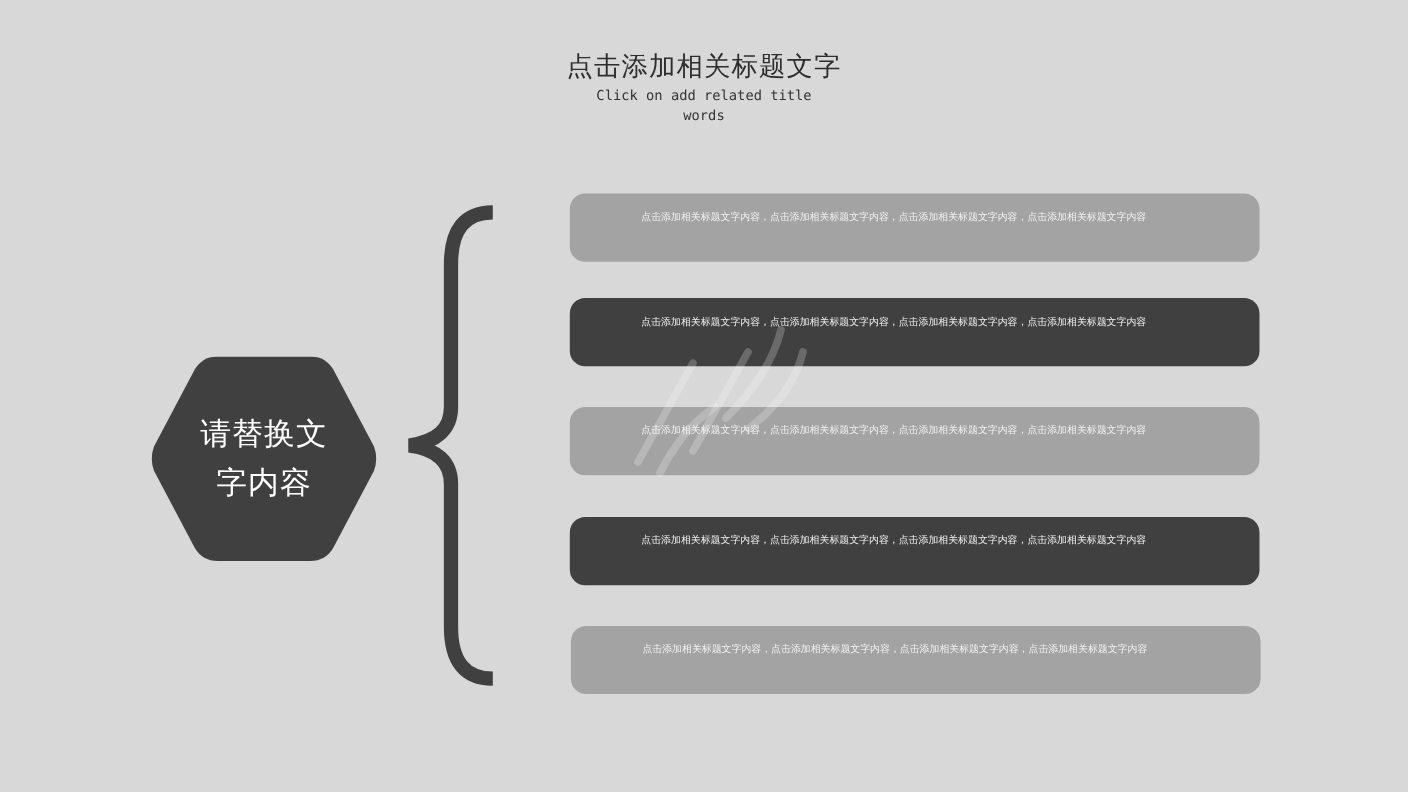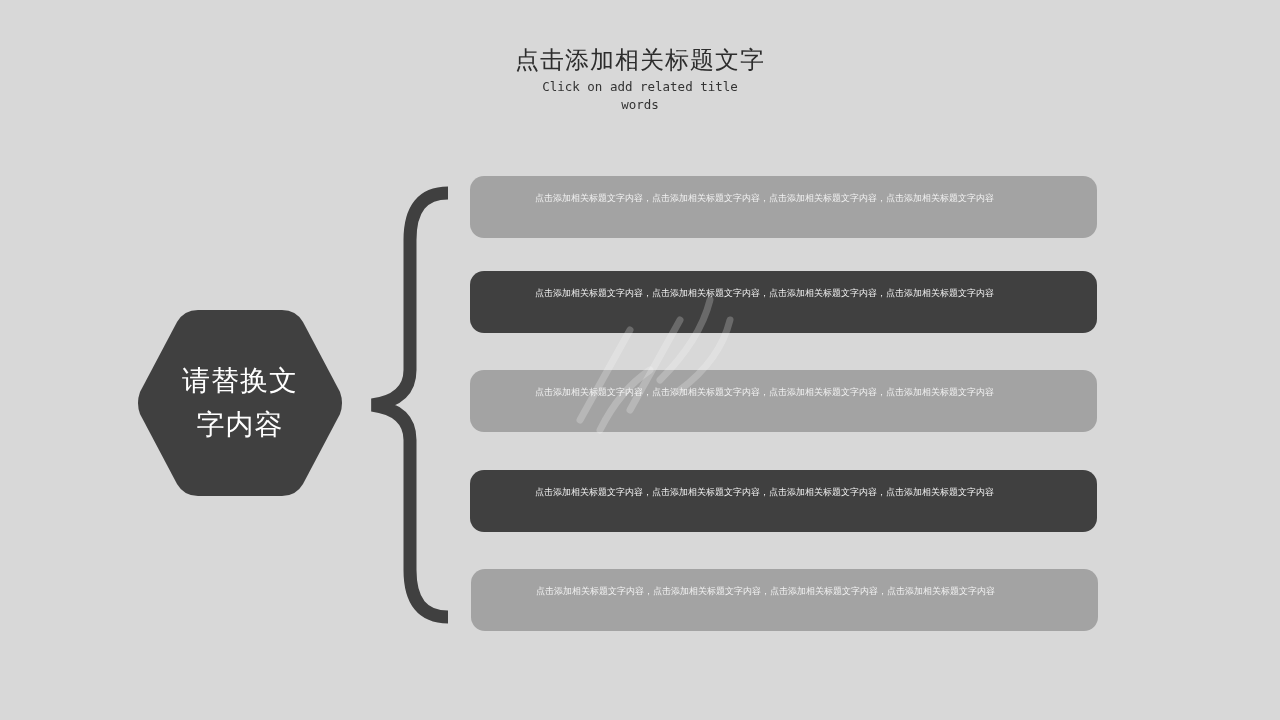--- a/index.html
+++ b/index.html
@@ -11,34 +11,34 @@
   .title {
     position: absolute; left: 0; width: 1280px; top: 44px;
     text-align: center; font-size: 24px; color: #2d2d2d; letter-spacing: 1px;
   }
   .subtitle {
     position: absolute; left: 530px; width: 220px; top: 78px;
     text-align: center; font-family: "DejaVu Sans Mono", "Liberation Mono", monospace;
     font-size: 12.5px; line-height: 18px; color: #333;
   }
   .hex {
-    position: absolute; left: 136px; top: 310px; width: 208px; height: 186px;
+    position: absolute; left: 136px; top: 324px; width: 208px; height: 186px;
   }
   .hex svg { position: absolute; left: 0; top: 0; }
   .hex-text {
     position: absolute; left: 0; top: 0; width: 208px; height: 186px;
     display: flex; align-items: center; justify-content: center;
     color: #fff; font-size: 28px; line-height: 44px; text-align: center;
     padding: 0 36px; box-sizing: border-box; letter-spacing: 1px;
   }
   .brace { position: absolute; left: 360px; top: 180px; }
   .item {
     position: absolute; height: 62px; border-radius: 14px;
     box-sizing: border-box; padding: 15px 70px 0 65px;
-    font-size: 9px; line-height: 15px; color: #f2f2f2;
+    font-size: 9px; line-height: 15px; color: #f2f2f2; margin-left: 48px;
   }
   .item.light { background: #a3a3a3; }
   .item.dark { background: #404040; }
   .item-text { display: block; width: 490px; }
   .watermark {
     position: absolute; left: 560px; top: 280px; width: 200px; height: 160px;
     pointer-events: none;
   }
 </style>
 </head>

